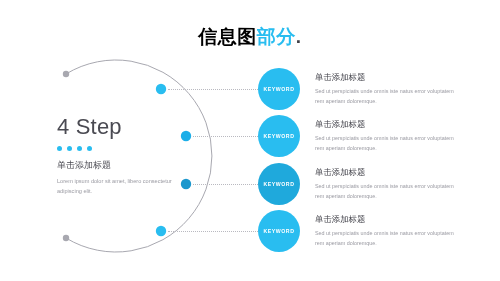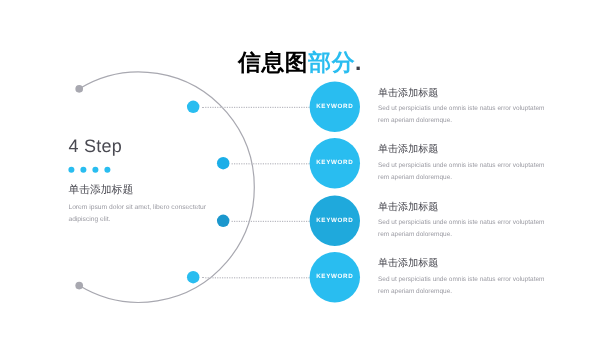--- a/index.html
+++ b/index.html
@@ -19,21 +19,20 @@
   .slide-title {
     position: absolute;
     left: 0;
     top: 24px;
     width: 500px;
     text-align: center;
     font-size: 19px;
     font-weight: bold;
     letter-spacing: 0.5px;
     white-space: nowrap;
-    margin-top: 15px;
   }
   .title-accent { color: #29BDF0; }
   .title-dot { color: #3f3f46; }
 
   
   .arc-layer {
     position: absolute;
     left: 50px;
     top: 58px;
     width: 170px;
@@ -45,21 +44,21 @@
   }
 
   
   .left-block {
     position: absolute;
     left: 57px;
     top: 115px;
     width: 122px;
   }
   .step-heading {
-    font-size: 15px;
+    font-size: 22px;
     color: #4a4a52;
     font-weight: normal;
     letter-spacing: 0.2px;
     margin: 0 0 7px 0;
     line-height: 1.1;
   }
   .dot-row {
     display: flex;
     gap: 5px;
     margin: 0 0 9px 0;

